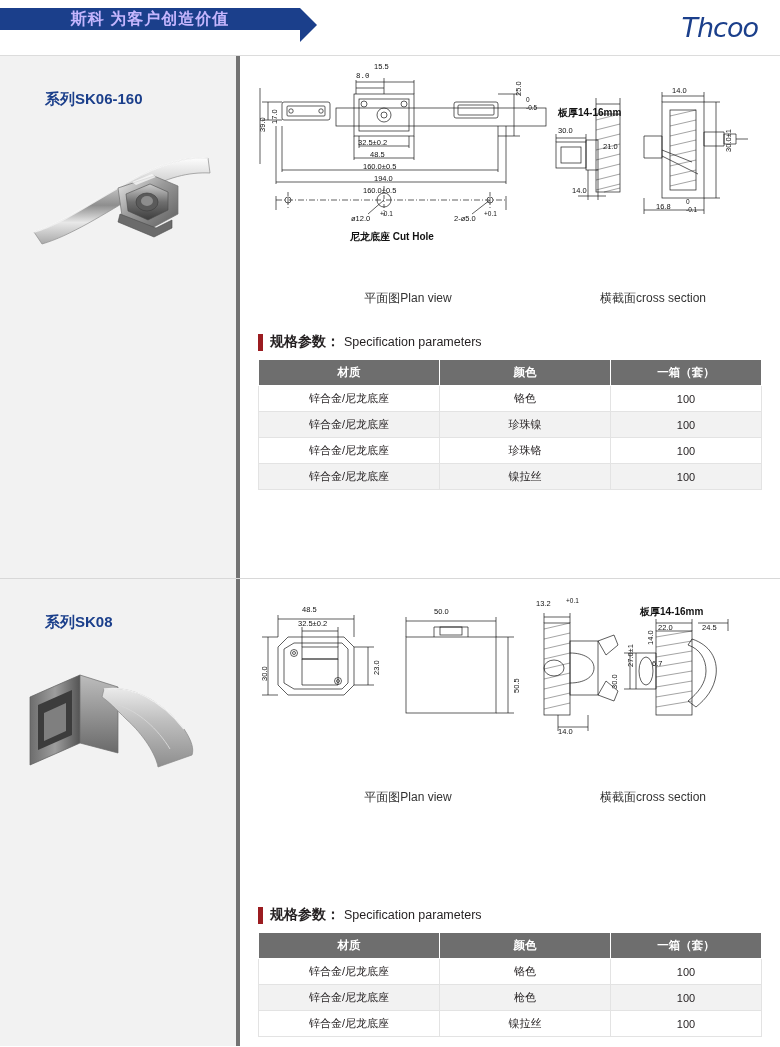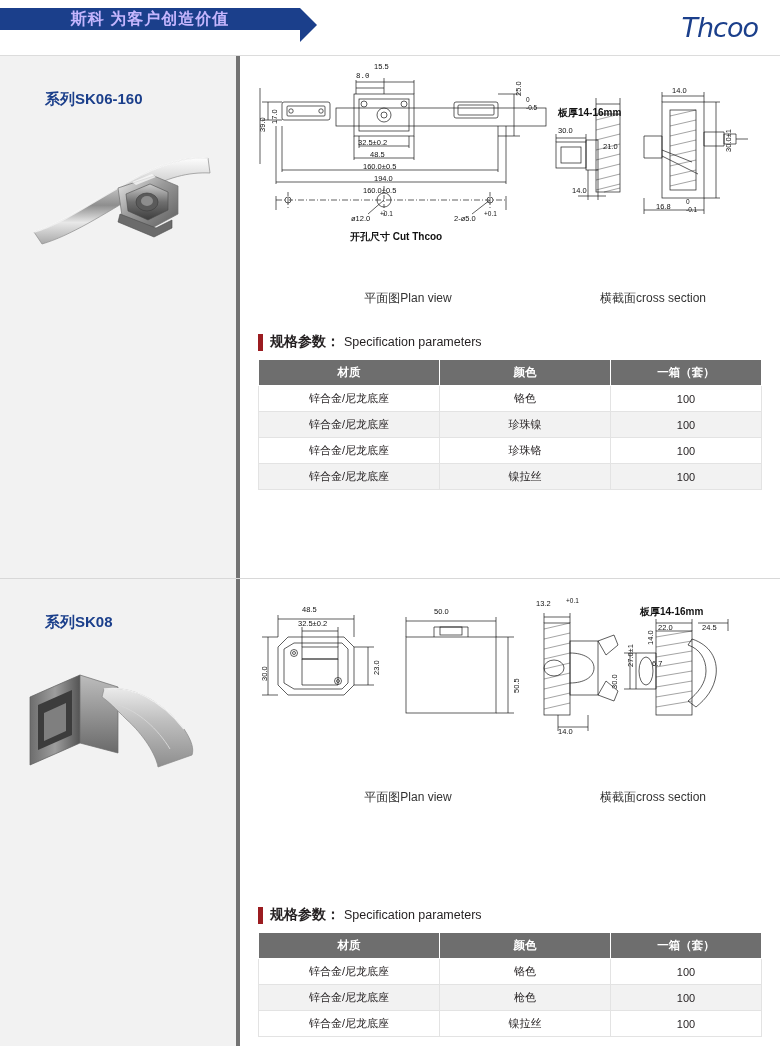--- a/index.html
+++ b/index.html
@@ -342,21 +342,21 @@
         <div class="dim-text" style="left:12px; top:50px; transform:rotate(-90deg); transform-origin:left top;">17.0</div>
         <div class="dim-text" style="left:100px; top:64px;">32.5±0.2</div>
         <div class="dim-text" style="left:112px; top:76px;">48.5</div>
         <div class="dim-text" style="left:105px; top:88px;">160.0±0.5</div>
         <div class="dim-text" style="left:116px; top:100px;">194.0</div>
         <div class="dim-text" style="left:105px; top:112px;">160.0±0.5</div>
         <div class="dim-text" style="left:93px; top:140px;">ø12.0</div>
         <div class="dim-text sm" style="left:122px; top:136px;">+0.1</div>
         <div class="dim-text" style="left:196px; top:140px;">2-ø5.0</div>
         <div class="dim-text sm" style="left:226px; top:136px;">+0.1</div>
-        <div class="label-cn" style="left:92px; top:156px;">开孔尺寸 Cut Thcoo</div>
+        <div class="label-cn" style="left:92px; top:156px;">尼龙底座 Cut Hole</div>
 
         <div class="dim-text" style="left:414px; top:12px;">14.0</div>
         <div class="label-cn" style="left:300px; top:32px;">板厚14-16mm</div>
         <div class="dim-text" style="left:300px; top:52px;">30.0</div>
         <div class="dim-text" style="left:338px; top:68px;padding-left:7px;">21.0</div>
         <div class="dim-text" style="left:466px; top:78px; transform:rotate(-90deg); transform-origin:left top;">30.0±1</div>
         <div class="dim-text" style="left:314px; top:112px;">14.0</div>
         <div class="dim-text" style="left:398px; top:128px;">16.8</div>
         <div class="dim-text sm" style="left:428px; top:124px;">0</div>
         <div class="dim-text sm" style="left:428px; top:132px;">-0.1</div>

